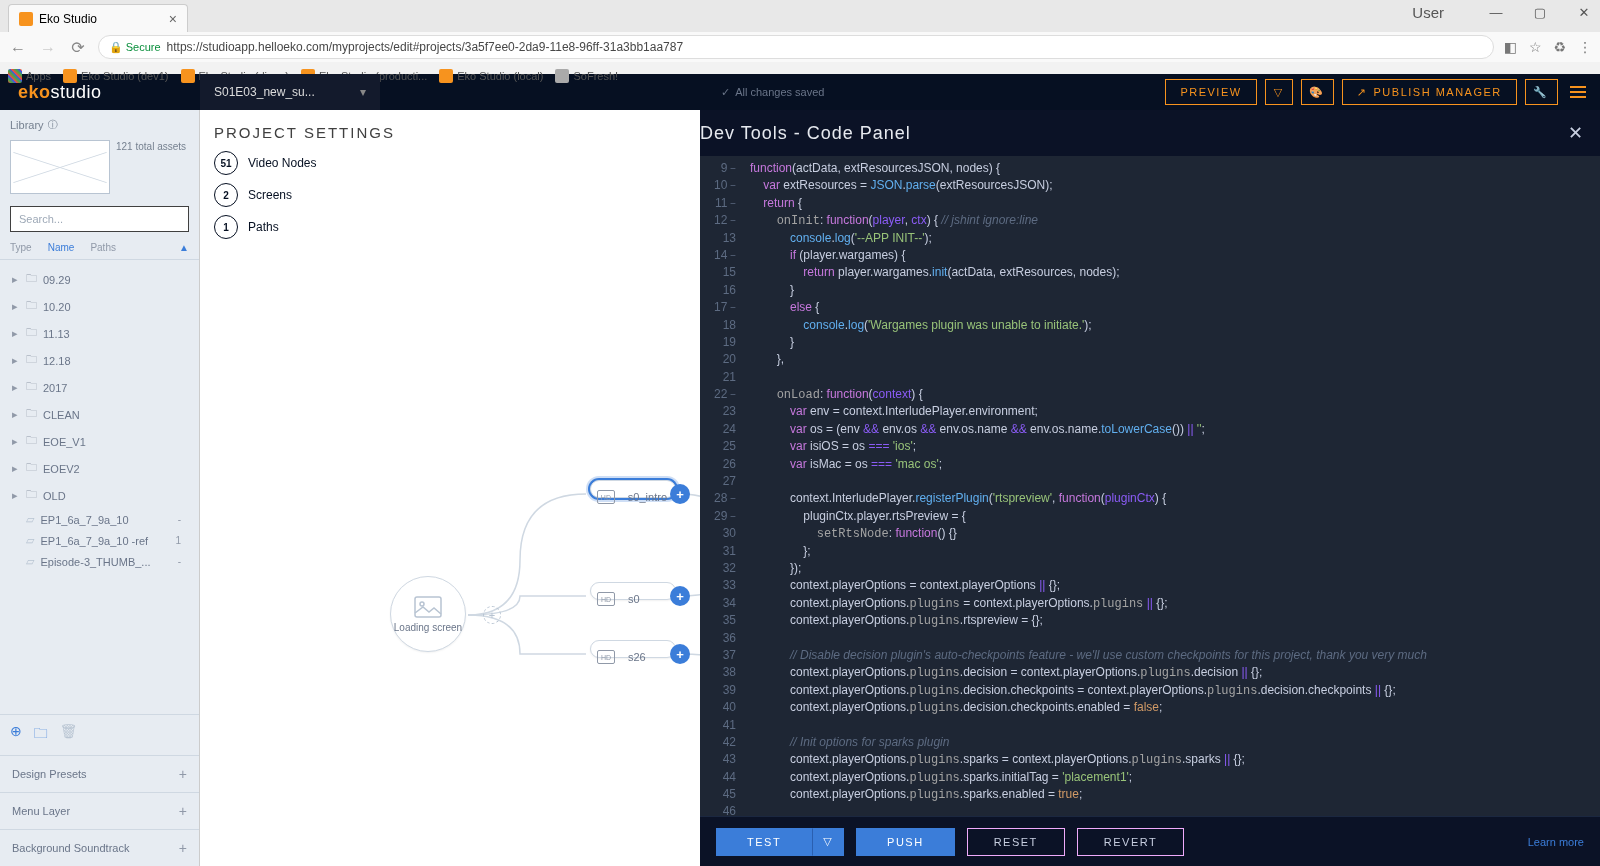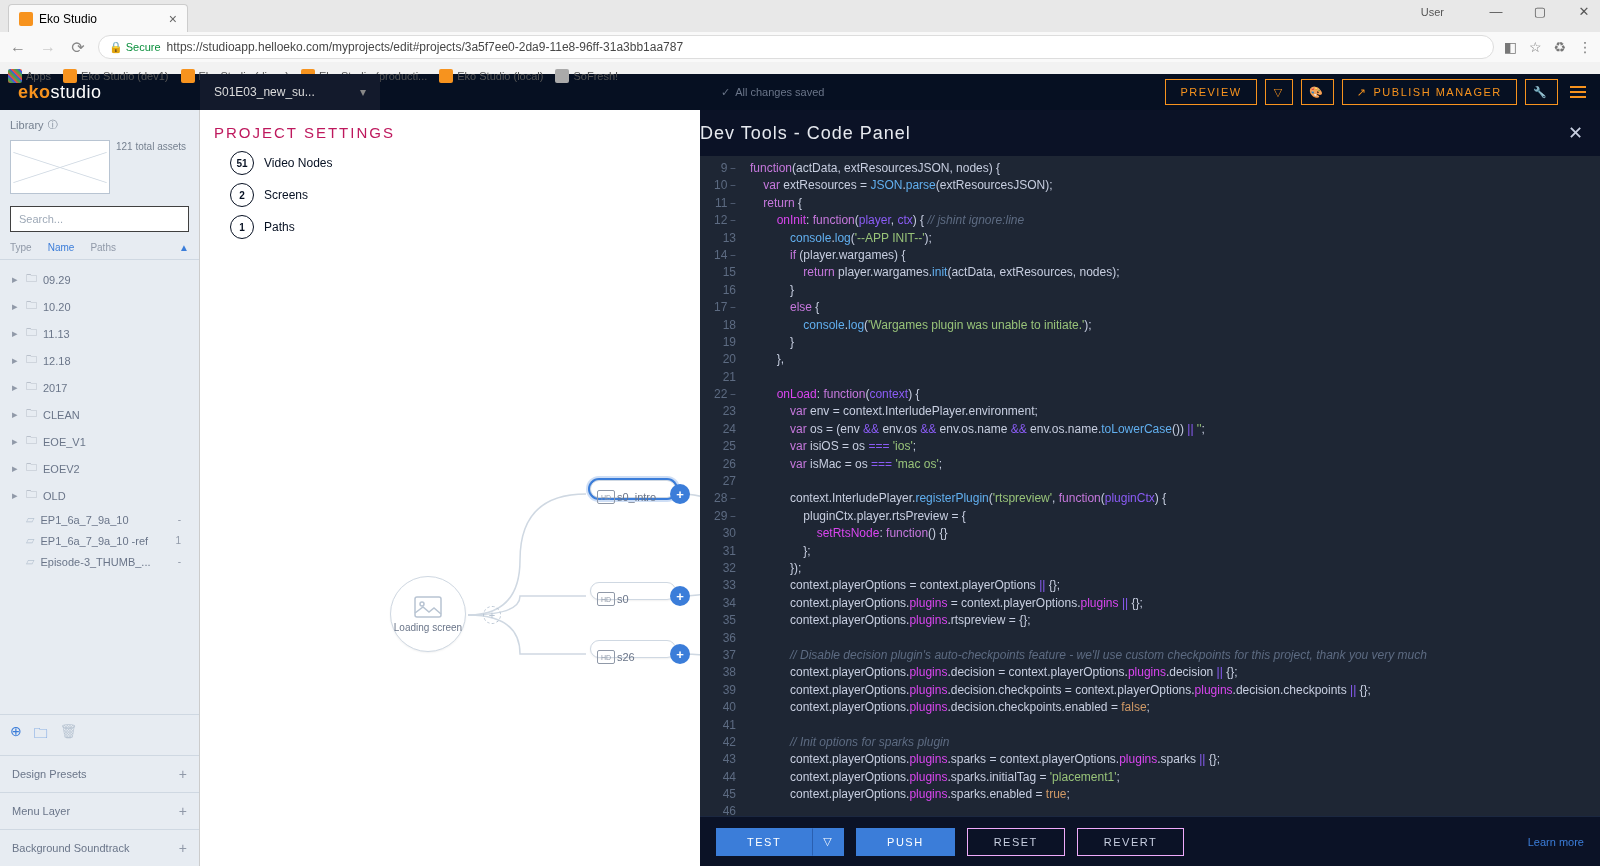--- a/index.html
+++ b/index.html
@@ -5,21 +5,21 @@
 * { margin: 0; padding: 0; box-sizing: border-box; font-family: -apple-system, BlinkMacSystemFont, "Segoe UI", Arial, sans-serif; }
 body { width: 1600px; height: 866px; overflow: hidden; background: #fff; }
 
 
 .browser-chrome { height: 74px; background: #f2f2f2; border-bottom: 1px solid #ddd; }
 .tab-bar { height: 32px; display: flex; align-items: flex-end; padding-left: 8px; background: #e8e8e8; }
 .tab { background: #f9f9f9; height: 28px; width: 180px; display: flex; align-items: center; padding: 0 10px; font-size: 12px; border-radius: 4px 4px 0 0; gap: 6px; border: 1px solid #ccc; border-bottom: none; }
 .tab .favicon { width: 14px; height: 14px; background: #f7931e; border-radius: 2px; }
 .tab .close { margin-left: auto; color: #666; cursor: pointer; font-size: 14px; }
 .window-ctrls { position: absolute; top: 4px; right: 4px; display: flex; gap: 20px; font-size: 13px; color: #555; align-items: center; }
-.window-ctrls .user { font-size: 11px; margin-right: 20px; }
+.window-ctrls .user { font-size: 15px; margin-right: 20px; }
 .window-ctrls .btn { width: 24px; text-align: center; cursor: pointer; }
 
 .addr-bar { height: 30px; display: flex; align-items: center; padding: 0 8px; gap: 10px; background: #f9f9f9; }
 .nav-btn { color: #888; font-size: 16px; cursor: pointer; width: 20px; text-align: center; }
 .addr-input { flex: 1; display: flex; align-items: center; background: #fff; border: 1px solid #ddd; border-radius: 14px; height: 24px; padding: 0 10px; font-size: 12px; gap: 6px; }
 .secure { color: #0a8f3c; font-size: 11px; display: flex; align-items: center; gap: 3px; }
 .url-text { color: #474747; }
 .chrome-icons { display: flex; gap: 12px; color: #777; font-size: 14px; }
 
 .bookmark-bar { height: 28px; display: flex; align-items: center; padding: 0 8px; gap: 12px; font-size: 11px; background: #f2f2f2; border-bottom: 1px solid #ccc; }
@@ -71,27 +71,27 @@
 
 
 .canvas { flex: 1; background: #fff; position: relative; overflow: hidden; }
 .top-section { display: flex; padding: 14px 0 14px 14px; gap: 14px; }
 .aspect-box { width: 186px; height: 104px; background: #061022; color: #a0a7b5; font-size: 12px; display: flex; align-items: center; justify-content: center; position: relative; }
 .aspect-box .diag::before, .aspect-box .diag::after { content: ""; position: absolute; inset: 0; }
 .aspect-box .diag::before { background: linear-gradient(to top right, transparent 49.5%, #2d3648 50%, transparent 50.5%); }
 .aspect-box .diag::after { background: linear-gradient(to bottom right, transparent 49.5%, #2d3648 50%, transparent 50.5%); }
 .aspect-box span { z-index: 1; }
 .proj-settings { }
-.proj-settings .title { font-size: 15px; color: #be185d; letter-spacing: 2px; font-weight: 500; margin-bottom: 10px; }
-.setting-row { display: flex; align-items: center; gap: 10px; margin-bottom: 8px; margin-left: 16px; }
+.proj-settings .title { font-size: 15px; color: #404040; letter-spacing: 2px; font-weight: 500; margin-bottom: 10px; }
+.setting-row { display: flex; align-items: center; gap: 10px; margin-bottom: 8px; }
 .badge { width: 24px; height: 24px; border: 1.5px solid #061022; border-radius: 50%; display: flex; align-items: center; justify-content: center; font-size: 10px; font-weight: 600; color: #061022; }
 .setting-row .lbl { font-size: 12px; color: #061022; }
 
 .graph { position: absolute; top: 340px; left: 180px; }
-.node { position: absolute; display: flex; align-items: center; gap: 2px; background: #fff; border: 1px solid #cfd8e2; border-radius: 14px; height: 17px; padding: 16px 8px 0 6px; font-size: 11px; color: #6a7589; cursor: pointer; box-shadow: 0 1px 2px rgba(0,0,0,.06); }
+.node { position: absolute; display: flex; align-items: center; gap: 13px; background: #fff; border: 1px solid #cfd8e2; border-radius: 14px; height: 17px; padding: 16px 8px 0 6px; font-size: 11px; color: #6a7589; cursor: pointer; box-shadow: 0 1px 2px rgba(0,0,0,.06); }
 .node .icon-box { width: 18px; height: 14px; border: 1px solid #9099a8; border-radius: 2px; font-size: 7px; display: flex; align-items: center; justify-content: center; color: #9099a8; }
 .node.loading { width: 76px; height: 76px; border-radius: 50%; flex-direction: column; justify-content: center; padding: 0; gap: 4px; }
 .node.loading .icon-box { width: 28px; height: 22px; border: none; }
 .node.loading .icon-box svg { stroke: #b8c4d2; }
 .add-plus { width: 18px; height: 18px; border: 1px dashed #b8c4d2; border-radius: 50%; display: flex; align-items: center; justify-content: center; color: #b8c4d2; font-size: 11px; position: absolute; cursor: pointer; }
 .plus-btn { width: 20px; height: 20px; background: #3b7dd9; border-radius: 50%; color: #fff; display: flex; align-items: center; justify-content: center; font-size: 13px; font-weight: 700; cursor: pointer; position: absolute; }
 .node.selected { box-shadow: 0 0 0 2px #3b7dd9, 0 0 0 4px rgba(59,125,217,.25); }
 .small-node-icon { position: absolute; width: 24px; height: 18px; border: 1px solid #9099a8; border-radius: 3px; font-size: 7px; display: flex; align-items: center; justify-content: center; color: #9099a8; background: #fff; }
 
 
@@ -101,21 +101,21 @@
 .code-area { flex: 1; overflow: hidden; background: #1e2634; display: flex; font-family: "Consolas", "Monaco", monospace; font-size: 12px; line-height: 1.45; }
 .gutter { width: 42px; background: #1e2634; color: #5d6b82; text-align: right; padding: 4px 6px 4px 0; user-select: none; }
 .gutter .ln { height: 17.4px; }
 .gutter .fold::after { content: " −"; color: #5d6b82; font-size: 10px; }
 .code { flex: 1; padding: 4px 0 4px 8px; color: #c7cee0; white-space: pre; overflow: hidden; }
 .code .ln { height: 17.4px; }
 .k { color: #c678dd; } 
 .f { color: #61afef; } 
 .s { color: #98c379; } 
 .o { color: #8b5cf6; } 
-.p { color: #d946ef; } 
+.p { color: #a3a3a3; font-family: Liberation Mono, monospace; } 
 .c { color: #5d6b82; font-style: italic; } 
 .n { color: #d19a66; } 
 .w { color: #c7cee0; }
 
 .dev-footer { height: 50px; display: flex; align-items: center; padding: 0 16px; gap: 12px; border-top: 1px solid #1b2740; }
 .dbtn { height: 28px; padding: 0 30px; font-size: 11px; letter-spacing: 1.5px; display: flex; align-items: center; justify-content: center; cursor: pointer; border: 1px solid transparent; }
 .dbtn.primary { background: #3b7dd9; color: #fff; }
 .dbtn.split { border-left: 1px solid #2a5fb0; padding: 0 10px; }
 .dbtn.outline { border: 1px solid #f0abfc; color: #c7cee0; background: transparent; padding: 0 26px; }
 .learn { margin-left: auto; color: #3b7dd9; font-size: 11px; cursor: pointer; }

